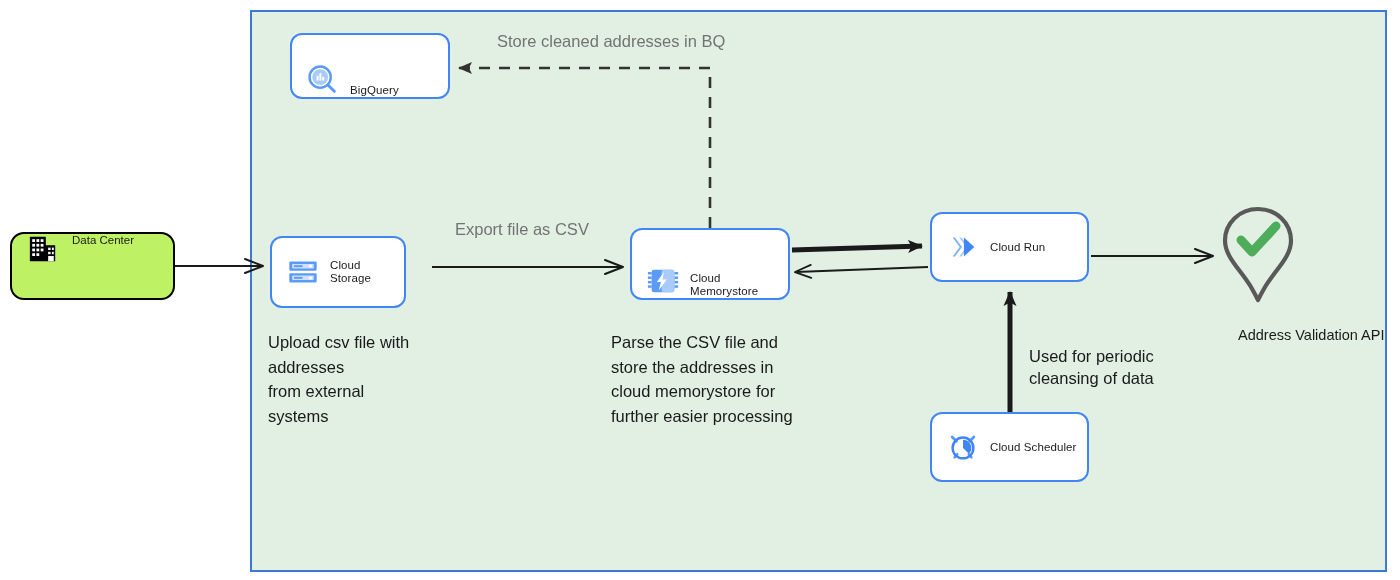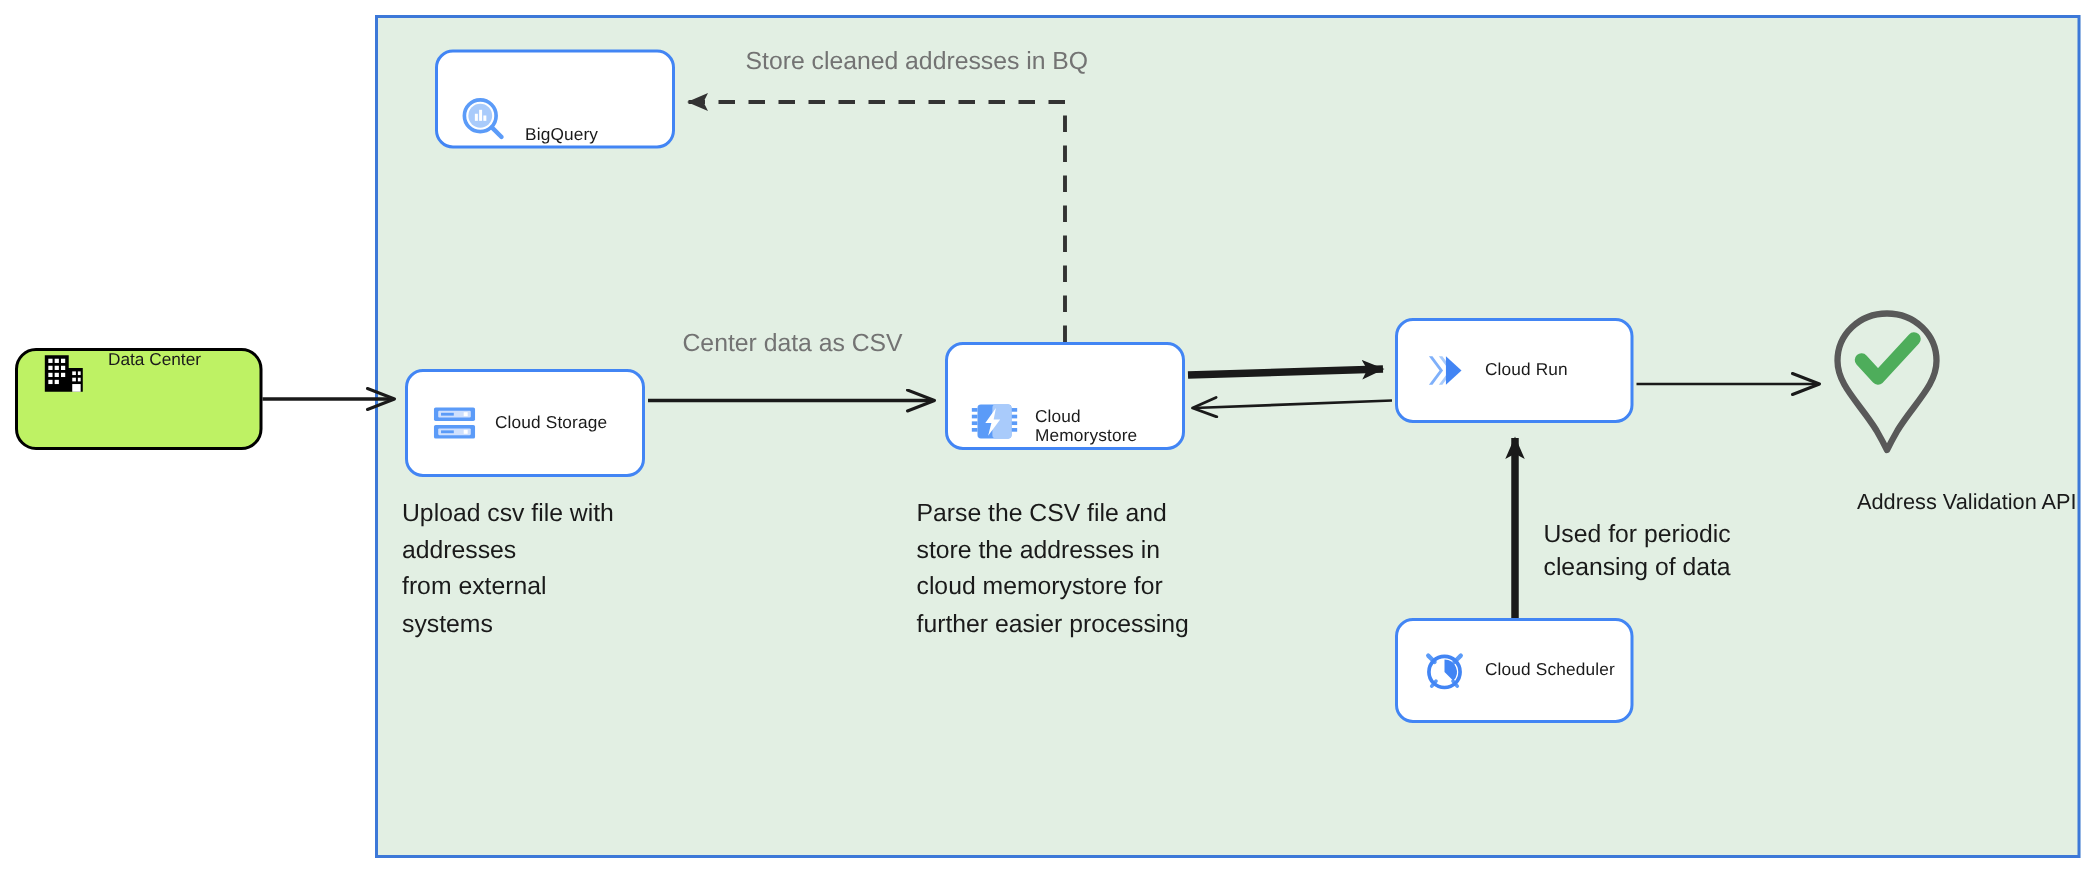--- a/index.html
+++ b/index.html
@@ -69,21 +69,21 @@
     flex: 0 0 auto;
     width: 30px;
     height: 30px;
     margin-right: 14px;
   }
   #node-datacenter .node-label {
     font-size: 11.5px;
     color: #1a1a1a;
   }
   #node-bigquery { left: 290px; top: 33px; width: 160px; height: 66px; align-items: flex-end; }
-  #node-storage  { left: 270px; top: 246px; width: 160px; height: 72px; }
+  #node-storage  { left: 270px; top: 236px; width: 136px; height: 72px; }
   #node-memstore { left: 630px; top: 228px; width: 160px; height: 72px; align-items: flex-end; }
   #node-cloudrun { left: 930px; top: 212px; width: 159px; height: 70px; align-items: center; }
   #node-scheduler{ left: 930px; top: 412px; width: 159px; height: 70px; }
 
   #node-addrapi {
     position: absolute;
     left: 1218px;
     top: 205px;
     width: 180px;
     height: 160px;
@@ -280,21 +280,21 @@
       <path d="M40,4 C21.5,4 7,18 7,35.5 C7,52 22,64 33,82 C37,89 39,93 40,95
                C41,93 43,89 47,82 C58,64 73,52 73,35.5 C73,18 58.5,4 40,4 Z" fill="none" stroke="#595959" stroke-width="4.2" stroke-linejoin="round"></path>
       <path d="M23,35 L34,47 L58,21" fill="none" stroke="#4ead5b" stroke-width="9" stroke-linecap="round" stroke-linejoin="round"></path>
     </svg>
     <div class="api-label">Address Validation
 API</div>
   </div>
 
   <div class="edge-label" id="label-store-bq">Store cleaned addresses in BQ</div>
 
-  <div class="edge-label" id="label-export-csv">Center data as CSV</div>
+  <div class="edge-label" id="label-export-csv">Export file as CSV</div>
 
   <div class="note-text" id="label-periodic">Used for periodic
 cleansing of data</div>
 
   <div class="note-text" id="note-upload">Upload csv file with
 addresses
 from external
 systems</div>
 
   <div class="note-text" id="note-parse">Parse the CSV file and

